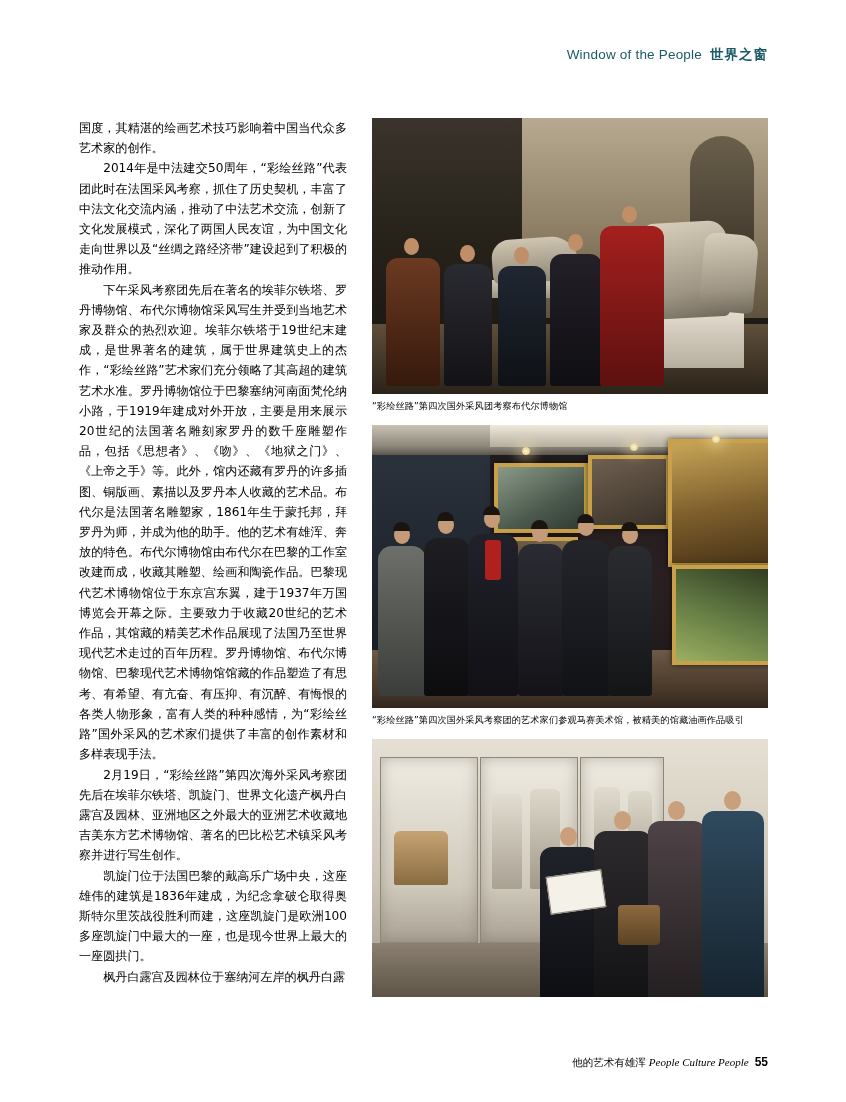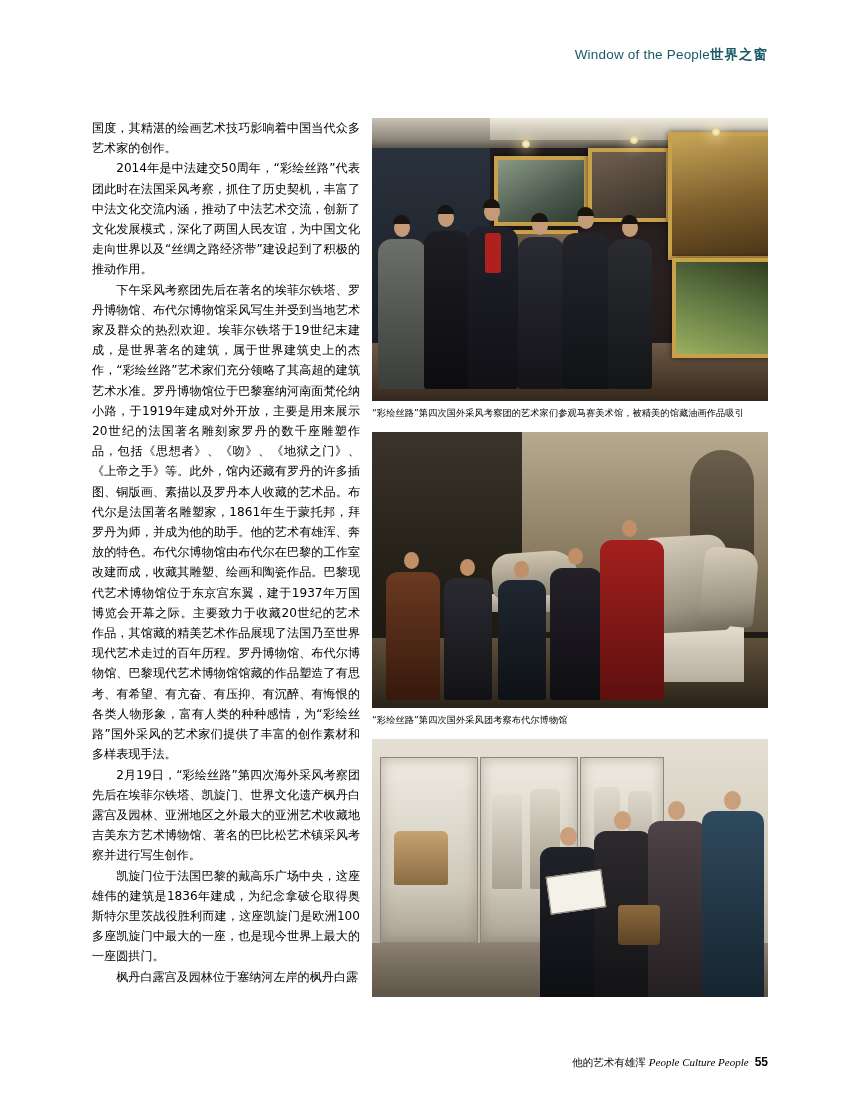--- a/index.html
+++ b/index.html
@@ -29,27 +29,28 @@
     font-family: "Liberation Sans", sans-serif;
     font-size: 13.5px;
     color: #1a5a66;
     letter-spacing: 0.2px;
     white-space: nowrap;
   }
   .header .en { font-family: "Liberation Sans", sans-serif; }
   .header .cn {
     font-family: "DejaVu Sans", sans-serif;
     font-weight: bold;
+    margin-left: 8px;
     letter-spacing: 1px;
   }
 
   
   .text-col {
     position: absolute;
-    left: 92px;
+    left: 79px;
     top: 118px;
     width: 268px;
     font-family: "DejaVu Sans", sans-serif;
     font-size: 12.1px;
     line-height: 20.2px;
     color: #000;
     text-align: justify;
     text-justify: inter-ideograph;
   }
   .text-col p {
@@ -284,20 +285,52 @@
   <div class="text-col">
     <p>国度，其精湛的绘画艺术技巧影响着中国当代众多艺术家的创作。</p>
     <p class="indent">2014年是中法建交50周年，“彩绘丝路”代表团此时在法国采风考察，抓住了历史契机，丰富了中法文化交流内涵，推动了中法艺术交流，创新了文化发展模式，深化了两国人民友谊，为中国文化走向世界以及“丝绸之路经济带”建设起到了积极的推动作用。</p>
     <p class="indent">下午采风考察团先后在著名的埃菲尔铁塔、罗丹博物馆、布代尔博物馆采风写生并受到当地艺术家及群众的热烈欢迎。埃菲尔铁塔于19世纪末建成，是世界著名的建筑，属于世界建筑史上的杰作，“彩绘丝路”艺术家们充分领略了其高超的建筑艺术水准。罗丹博物馆位于巴黎塞纳河南面梵伦纳小路，于1919年建成对外开放，主要是用来展示20世纪的法国著名雕刻家罗丹的数千座雕塑作品，包括《思想者》、《吻》、《地狱之门》、《上帝之手》等。此外，馆内还藏有罗丹的许多插图、铜版画、素描以及罗丹本人收藏的艺术品。布代尔是法国著名雕塑家，1861年生于蒙托邦，拜罗丹为师，并成为他的助手。他的艺术有雄浑、奔放的特色。布代尔博物馆由布代尔在巴黎的工作室改建而成，收藏其雕塑、绘画和陶瓷作品。巴黎现代艺术博物馆位于东京宫东翼，建于1937年万国博览会开幕之际。主要致力于收藏20世纪的艺术作品，其馆藏的精美艺术作品展现了法国乃至世界现代艺术走过的百年历程。罗丹博物馆、布代尔博物馆、巴黎现代艺术博物馆馆藏的作品塑造了有思考、有希望、有亢奋、有压抑、有沉醉、有悔恨的各类人物形象，富有人类的种种感情，为“彩绘丝路”国外采风的艺术家们提供了丰富的创作素材和多样表现手法。</p>
     <p class="indent">2月19日，“彩绘丝路”第四次海外采风考察团先后在埃菲尔铁塔、凯旋门、世界文化遗产枫丹白露宫及园林、亚洲地区之外最大的亚洲艺术收藏地吉美东方艺术博物馆、著名的巴比松艺术镇采风考察并进行写生创作。</p>
     <p class="indent">凯旋门位于法国巴黎的戴高乐广场中央，这座雄伟的建筑是1836年建成，为纪念拿破仑取得奥斯特尔里茨战役胜利而建，这座凯旋门是欧洲100多座凯旋门中最大的一座，也是现今世界上最大的一座圆拱门。</p>
     <p class="indent">枫丹白露宫及园林位于塞纳河左岸的枫丹白露</p>
   </div>
 
   <div class="img-col">
+
+    <figure class="figure">
+      <div class="photo p2">
+        <div class="bg"></div>
+        <div class="archwall">
+          <div class="arch a1"></div>
+
+        </div>
+        <div class="floor"></div>
+        <div class="plinth pl1"></div>
+        <div class="plinth pl2"></div>
+        <div class="statue st1"></div>
+        <div class="statue st2"></div>
+        <div class="horse"></div>
+        <div class="person q1">
+          <div class="head2" style="position:absolute;left:18px;top:-20px;"></div>
+        </div>
+        <div class="person q2">
+          <div class="head2" style="position:absolute;left:16px;top:-19px;"></div>
+        </div>
+        <div class="person q3">
+          <div class="head2" style="position:absolute;left:16px;top:-19px;"></div>
+        </div>
+        <div class="person q4">
+          <div class="head2" style="position:absolute;left:18px;top:-20px;"></div>
+        </div>
+        <div class="person q5">
+          <div class="head2" style="position:absolute;left:22px;top:-20px;"></div>
+        </div>
+      </div>
+      <figcaption class="caption">“彩绘丝路”第四次国外采风团考察布代尔博物馆</figcaption>
+    </figure>
 
     <figure class="figure">
       <div class="photo p1">
         <div class="wall-left"></div>
         <div class="wall-back"></div>
         <div class="ceiling"></div>
         <div class="ceil-beam"></div>
         <div class="floor"></div>
         <div class="pic a"></div>
         <div class="pic b"></div>
@@ -330,52 +363,20 @@
         </div>
         <div class="person pr6">
           <div class="head" style="left:14px; top:-20px;"></div>
           <div class="hair" style="left:13px; top:-24px;"></div>
         </div>
       </div>
       <figcaption class="caption">“彩绘丝路”第四次国外采风考察团的艺术家们参观马赛美术馆，被精美的馆藏油画作品吸引</figcaption>
     </figure>
 
     <figure class="figure">
-      <div class="photo p2">
-        <div class="bg"></div>
-        <div class="archwall">
-          <div class="arch a1"></div>
-
-        </div>
-        <div class="floor"></div>
-        <div class="plinth pl1"></div>
-        <div class="plinth pl2"></div>
-        <div class="statue st1"></div>
-        <div class="statue st2"></div>
-        <div class="horse"></div>
-        <div class="person q1">
-          <div class="head2" style="position:absolute;left:18px;top:-20px;"></div>
-        </div>
-        <div class="person q2">
-          <div class="head2" style="position:absolute;left:16px;top:-19px;"></div>
-        </div>
-        <div class="person q3">
-          <div class="head2" style="position:absolute;left:16px;top:-19px;"></div>
-        </div>
-        <div class="person q4">
-          <div class="head2" style="position:absolute;left:18px;top:-20px;"></div>
-        </div>
-        <div class="person q5">
-          <div class="head2" style="position:absolute;left:22px;top:-20px;"></div>
-        </div>
-      </div>
-      <figcaption class="caption">“彩绘丝路”第四次国外采风团考察布代尔博物馆</figcaption>
-    </figure>
-
-    <figure class="figure">
       <div class="photo p3">
         <div class="bg"></div>
         <div class="case c1"></div>
         <div class="case c2"></div>
         <div class="case c3"></div>
         <div class="relic r1"></div>
         <div class="relic r2"></div>
         <div class="relic r3"></div>
         <div class="relic r4"></div>
         <div class="relic r5"></div>

